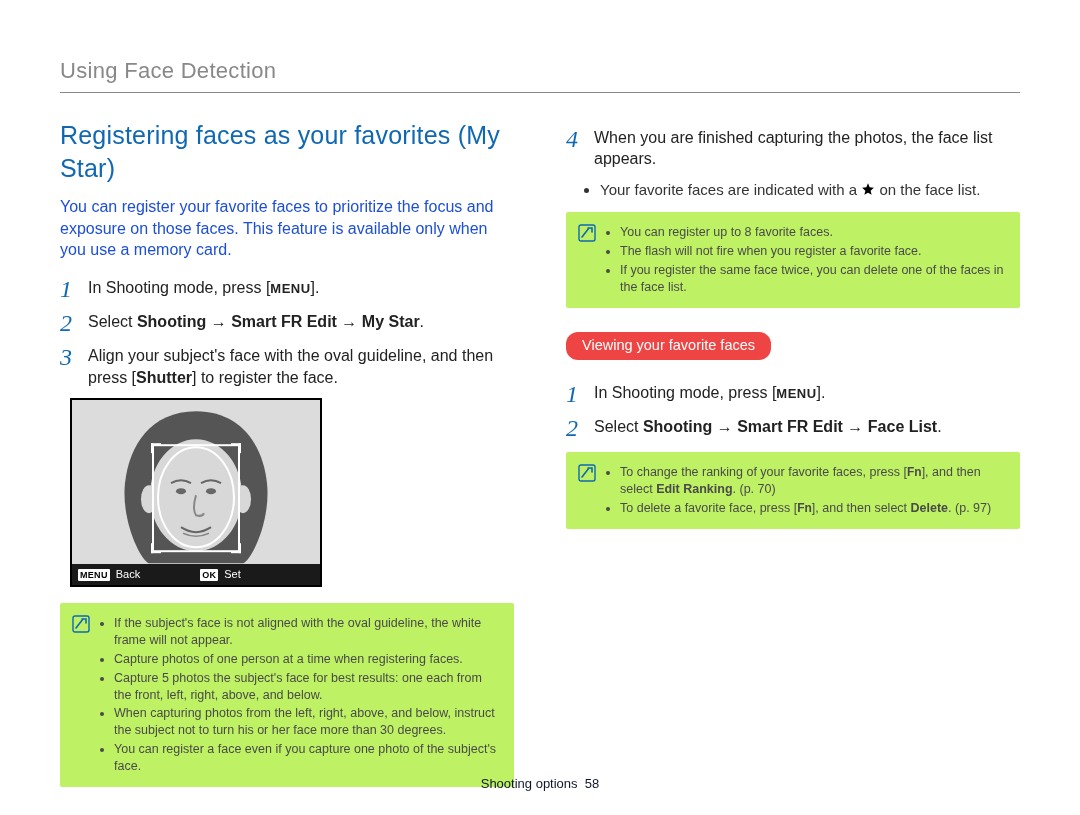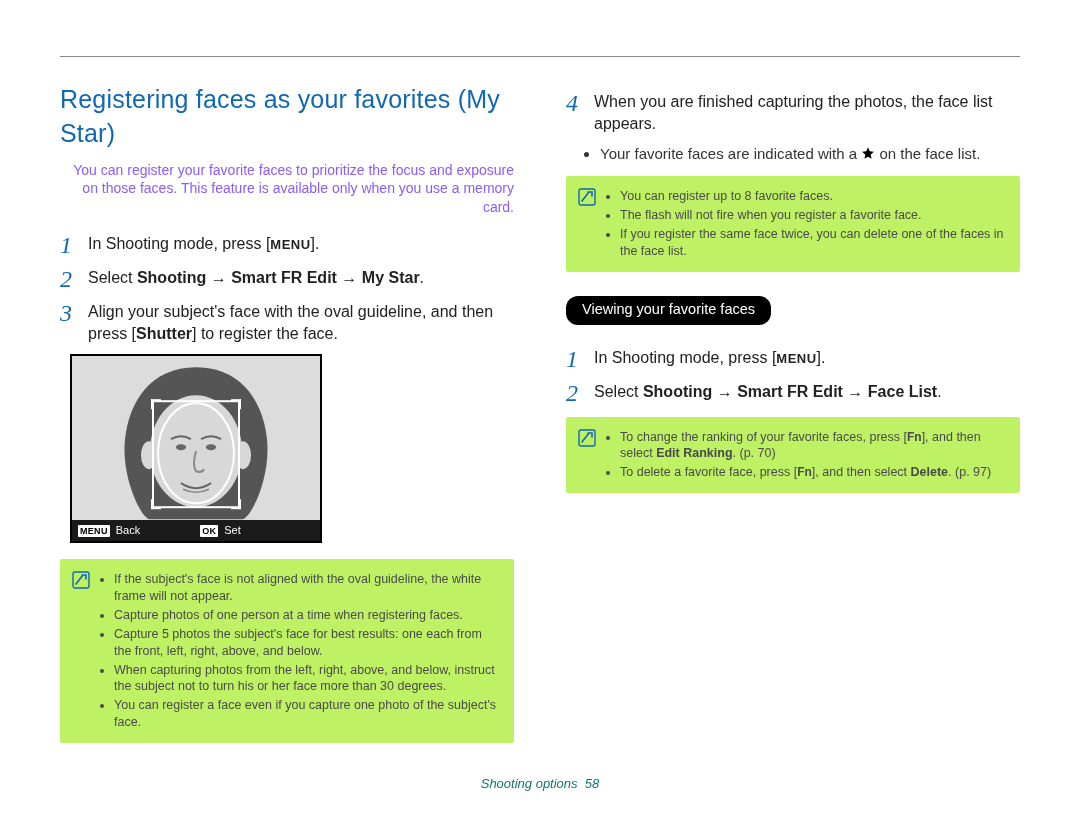--- a/index.html
+++ b/index.html
@@ -39,25 +39,24 @@
   }
   .section-title {
     font-family: Liberation Sans, sans-serif;
     font-size: 25px;
     color: #1068b3;
     font-weight: 400;
     margin-bottom: 10px;
     letter-spacing: 0.2px;
   }
   .intro {
-    font-size: 14px;
-    color: #8b5cf6;
+    font-size: 16px;
+    color: #1d4ed8;
     margin-bottom: 16px;
     font-weight: 300;
-    text-align: right;
   }
   .step {
     display: flex;
     gap: 10px;
     margin: 8px 0 10px 0;
   }
   .step-num {
     font-family: Georgia, "Times New Roman", serif;
     font-style: italic;
     font-size: 24px;
@@ -144,45 +143,45 @@
   .callout b { font-weight: 600; }
   .sub-ul {
     list-style: disc;
     margin: 4px 0 10px 34px;
     font-size: 15px;
     color: #333;
     font-weight: 300;
   }
   .pill {
     display: inline-block;
-    background: #000000;
+    background: #ef4444;
     color: #fff;
     font-size: 14.5px;
     padding: 4px 16px 5px 16px;
     border-radius: 12px;
     margin: 6px 12px 14px 0;
     font-weight: 400;
   }
   .footer {
     position: absolute;
     bottom: 22px;
     left: 0; right: 0;
     text-align: center;
     font-size: 13px;
-    color: #0f766e;
-    font-weight: 300;
-    font-style: italic;
+    color: #0f172a;
+    font-weight: 300;
   }
   .footer .pnum { font-weight: 400; }
 </style>
 </head>
 <body>
 
 <div class="page">
 
+  <div class="header-title">Using Face Detection</div>
   <hr class="hr">
 
   <div class="columns">
 
     <div class="col">
 
       <div class="section-title">Registering faces as your favorites (My Star)</div>
       <div class="intro">You can register your favorite faces to prioritize the focus and exposure on those faces. This feature is available only when you use a memory card.</div>
 
       <div class="step">

